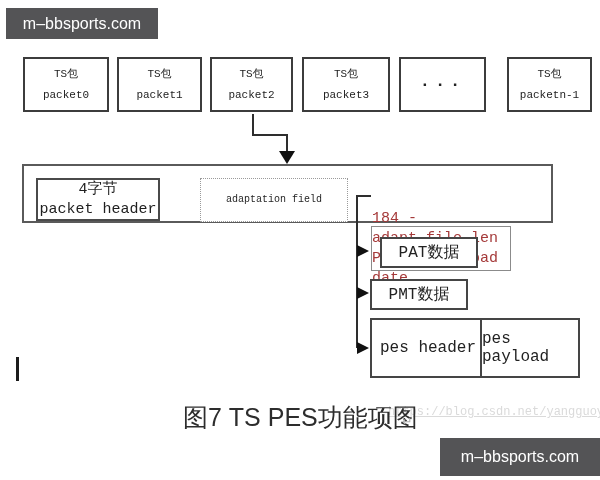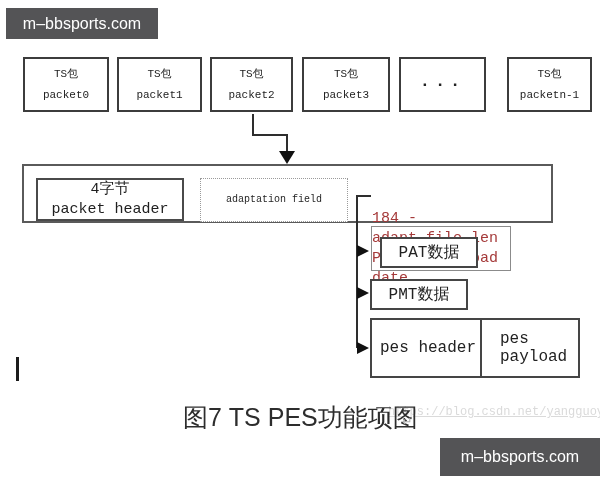--- a/index.html
+++ b/index.html
@@ -29,32 +29,32 @@
   .b5{left:507px;width:85px;}
   
   .big-box{
     position:absolute;left:22px;top:164px;width:531px;height:59px;
     border:2px solid #5a5a5a;background:#fff;box-sizing:border-box;
   }
   .inner{
     position:absolute;display:flex;flex-direction:column;align-items:center;justify-content:center;
     font-size:15px;line-height:20px;box-sizing:border-box;background:#fff;
   }
-  .hdr-box{left:12px;top:12px;width:148px;height:43px;border:2px solid #4a4a4a;}
+  .hdr-box{left:12px;top:12px;width:124px;height:43px;border:2px solid #4a4a4a;}
   .adp-box{left:176px;top:12px;width:148px;height:44px;border:1px dotted #9a9a9a;font-size:10px;}
   .red-box{left:347px;top:12px;width:140px;height:45px;border:1px solid #8b8b8b;color:#a53a3a;margin-top:48px;}
   
   .mini{
     position:absolute;border:2px solid #454545;background:#fff;box-sizing:border-box;
     display:flex;align-items:center;justify-content:center;font-size:16px;color:#222;
   }
   .pat{left:380px;top:237px;width:98px;height:31px;}
   .pmt{left:370px;top:279px;width:98px;height:31px;}
   .pesh{left:370px;top:318px;width:116px;height:60px;}
-  .pesp{left:480px;top:318px;width:100px;height:60px;padding-left:18px;}
+  .pesp{left:480px;top:318px;width:100px;height:60px;}
   
   .ln{position:absolute;background:#2e2e2e;}
   .c1v1{left:252px;top:114px;width:2px;height:22px;}
   .c1h {left:252px;top:134px;width:36px;height:2px;}
   .c1v2{left:286px;top:134px;width:2px;height:19px;}
   .c2h {left:356px;top:195px;width:15px;height:2px;}
   .c2v {left:356px;top:195px;width:2px;height:153px;}
   
   .arr-down{
     position:absolute;left:279px;top:151px;width:0;height:0;

